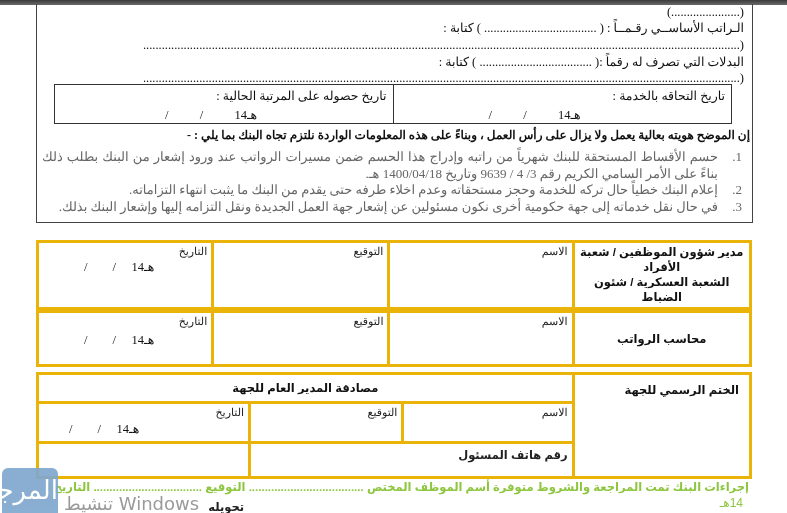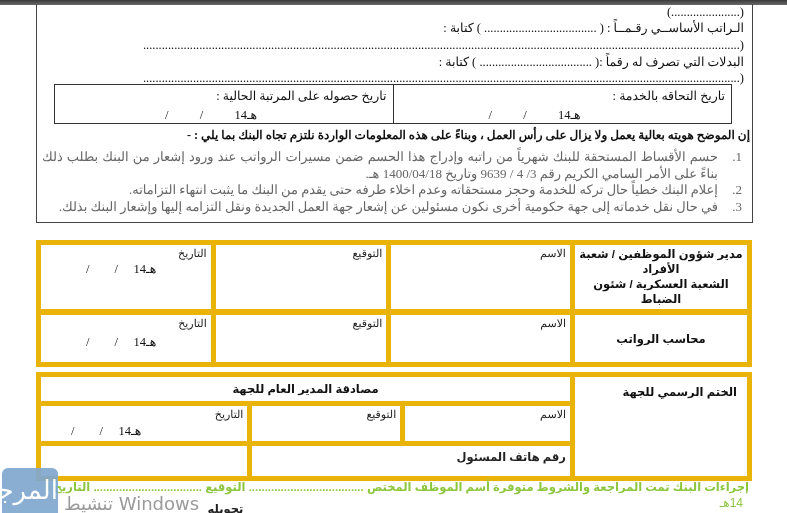--- a/index.html
+++ b/index.html
@@ -22,21 +22,21 @@
   .dates-cell .val { position: absolute; top: 22px; font-size: 12.5px; direction: ltr; white-space: pre; }
 
   .intro { position: absolute; right: 2px; top: 124px; direction: rtl; font-size: 12px; font-weight: bold; white-space: nowrap; }
   .items { position: absolute; right: 10px; top: 145px; width: 700px; direction: rtl; color: #666; font-size: 13px; line-height: 16.5px; }
   .item { display: flex; }
   .item .num { width: 24px; flex: none; }
   .item .txt { flex: 1; text-align: justify; }
 
   
   table.sig { position: absolute; left: 36px; border-collapse: collapse; direction: rtl; font-size: 11px; }
-  table.sig td { border: 5px solid #eab308; vertical-align: top; position: relative; }
+  table.sig td { border: 3px solid #eab308; vertical-align: top; position: relative; }
   .role { font-weight: bold; font-family: "Liberation Sans", "DejaVu Sans", sans-serif; font-size: 11.5px; text-align: center; vertical-align: middle !important; }
   .cell-lbl { position: absolute; right: 4px; top: 2px; font-size: 11px; color: #222; }
   .date-val { position: absolute; left: 45px; font-size: 12.5px; direction: ltr; white-space: pre; }
   .bold-sans { font-weight: bold; font-family: "Liberation Sans", "DejaVu Sans", sans-serif; font-size: 11.5px; }
 
   .footer-line { position: absolute; right: 38px; top: 480px; direction: rtl; color: #8dc63f; font-weight: bold;
     font-family: "Liberation Sans", "DejaVu Sans", sans-serif; font-size: 11.5px; white-space: nowrap; }
   .footer-date { position: absolute; right: 44px; top: 496px; direction: rtl; color: #8dc63f; font-weight: normal;
     font-family: "Liberation Sans", "DejaVu Sans", sans-serif; font-size: 12px; }
 

